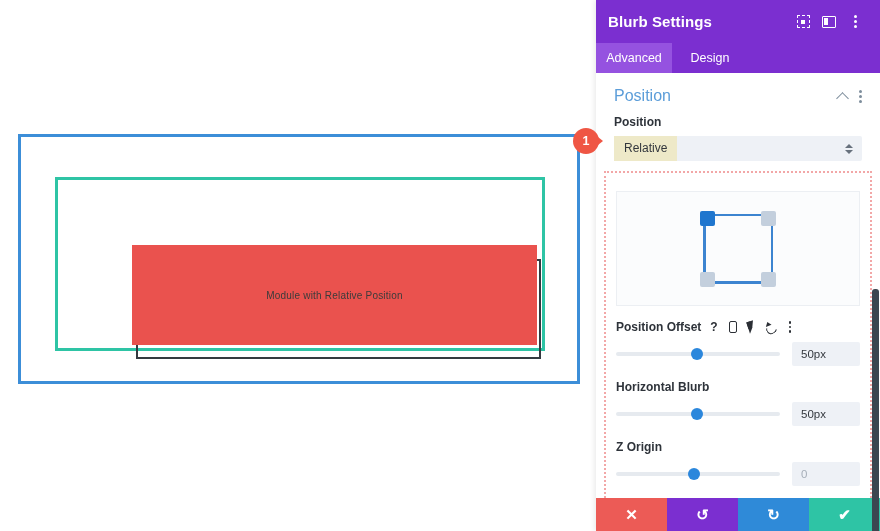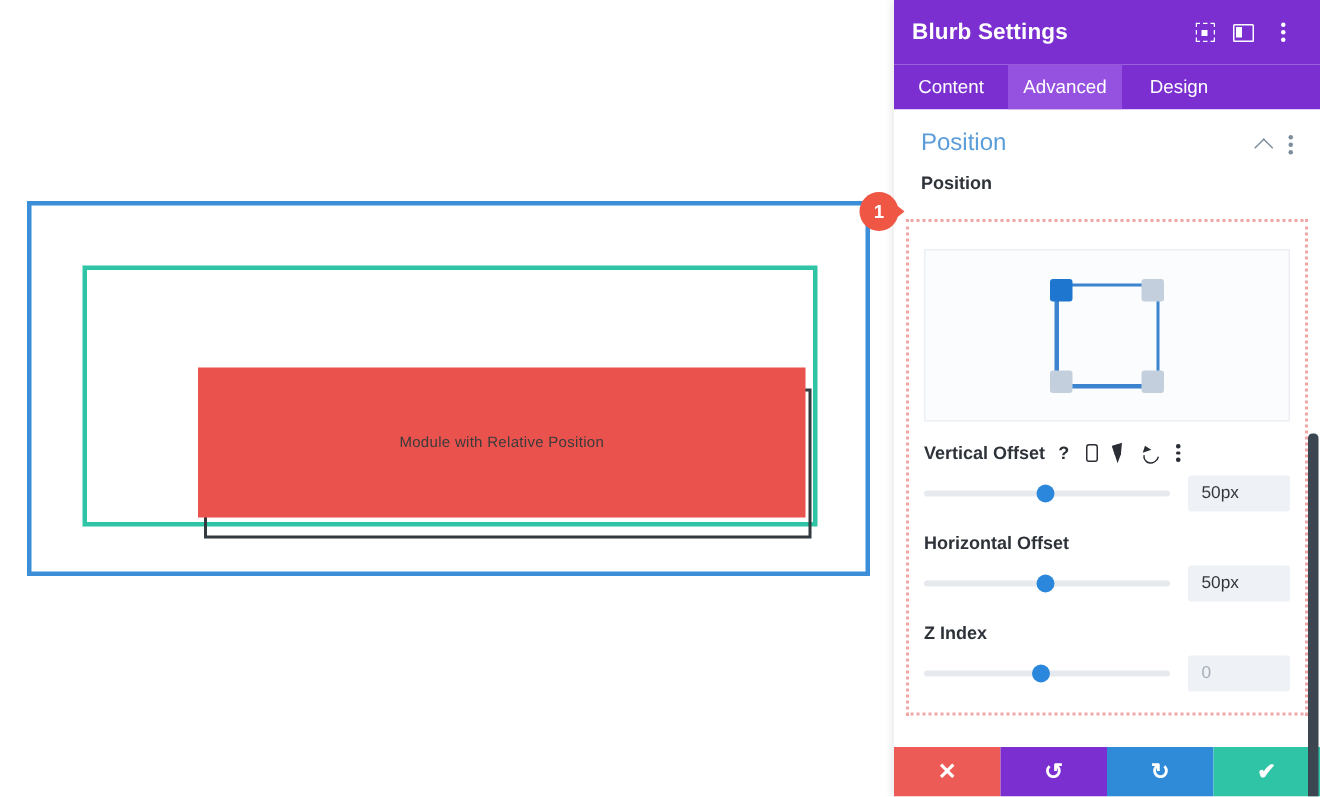--- a/index.html
+++ b/index.html
@@ -324,59 +324,65 @@
       <div class="hdr-icon">
         <span class="dots-v">
           <i></i>
             <i></i>
             <i></i>
         </span>
       </div>
     </div>
 
     <div class="panel-tabs">
-      <div class="tab">Content</div>
       <div class="tab active">Advanced</div>
       <div class="tab">Design</div>
     </div>
 
     <div class="panel-body">
 
       <div class="section-title-row">
         <div class="section-title">Position</div>
         <span class="chev-up"></span>
         <span class="dots-v dark">
           <i></i>
             <i></i>
             <i></i>
         </span>
       </div>
 
       <div class="pad">
         <div class="field-label">Position</div>
+        <div class="select-box">
+          <span class="select-value">Relative</span>
+          <span class="select-arrows">
+            <span class="up"></span>
+              <span class="dn"></span>
+          </span>
+        </div>
       </div>
 
       <div class="dotted-region">
 
 
         <div class="origin-box">
           <div class="origin-grid">
             <span class="line-h lh-top"></span>
             <span class="line-h lh-bot"></span>
             <span class="line-v lv-left"></span>
             <span class="line-v lv-right"></span>
             <span class="handle h-tl selected"></span>
             <span class="handle h-tr"></span>
             <span class="handle h-bl"></span>
             <span class="handle h-br"></span>
           </div>
         </div>
 
         <div class="ctrl-label-row">
-          <span class="ctrl-label">Vertical Offset</span>
+          <span class="ctrl-label">Position Offset</span>
           <span class="mini-ico">
             <span class="q-mark">?</span>
           </span>
           <span class="mini-ico">
             <span class="ico-mobile"></span>
           </span>
           <span class="mini-ico">
             <span class="ico-cursor"></span>
           </span>
           <span class="mini-ico">
@@ -392,32 +398,32 @@
         </div>
         <div class="slider-row">
           <span class="slider">
             <span class="track"></span>
             <span class="knob" style="left:46%"></span>
           </span>
           <span class="num-field">50px</span>
         </div>
 
         <div class="ctrl-label-row">
-          <span class="ctrl-label">Horizontal Offset</span>
+          <span class="ctrl-label">Horizontal Blurb</span>
         </div>
         <div class="slider-row">
           <span class="slider">
             <span class="track"></span>
             <span class="knob" style="left:46%"></span>
           </span>
           <span class="num-field">50px</span>
         </div>
 
         <div class="ctrl-label-row">
-          <span class="ctrl-label">Z Index</span>
+          <span class="ctrl-label">Z Origin</span>
         </div>
         <div class="slider-row">
           <span class="slider">
             <span class="track"></span>
             <span class="knob" style="left:44%"></span>
           </span>
           <span class="num-field placeholder">0</span>
         </div>
 
       </div>

